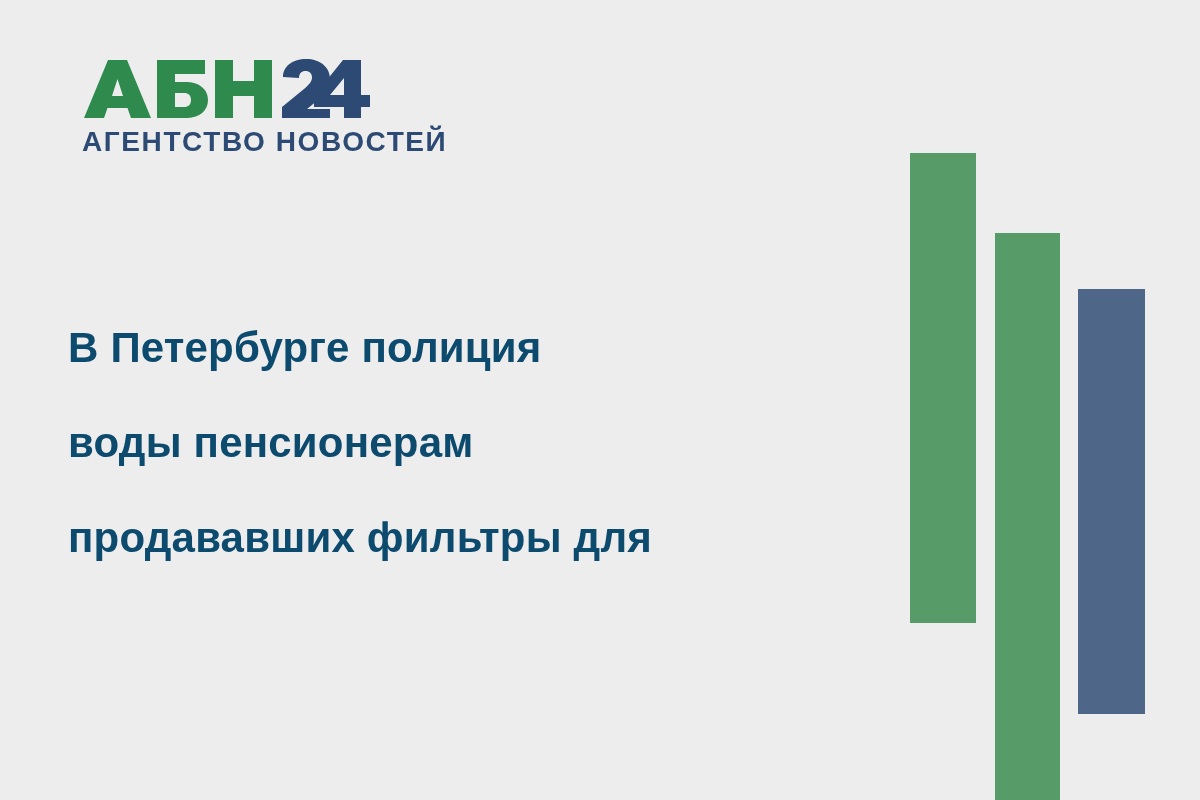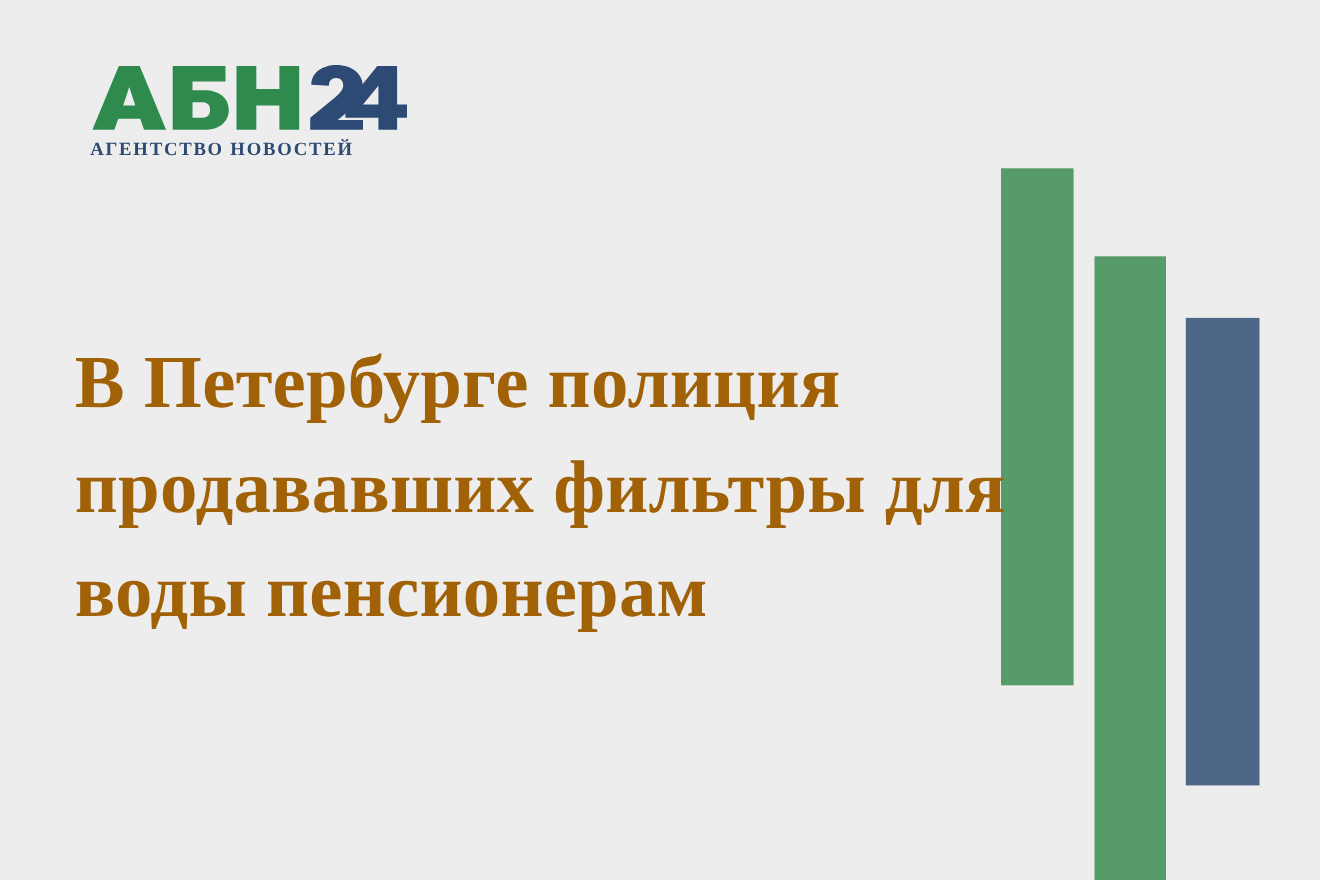--- a/index.html
+++ b/index.html
@@ -62,39 +62,39 @@
     top: 58px;
     width: 290px;
   }
   .logo-wordmark {
     display: block;
     height: 62px;
   }
   .logo-tagline {
     display: block;
     margin-top: 6px;
-    font-family: Liberation Serif, serif;
-    font-size: 17px;
+    font-family: Liberation Sans, sans-serif;
+    font-size: 28px;
     font-weight: 700;
     letter-spacing: 1.6px;
     color: #2c4a73;
     white-space: nowrap;
   }
 
   
   .headline {
     position: absolute;
     left: 68px;
     top: 300px;
     width: 800px;
-    font-family: Liberation Serif, serif;
+    font-family: Liberation Sans, sans-serif;
     font-weight: 700;
-    font-size: 68px;
+    font-size: 42px;
     line-height: 95px;
-    color: #a16207;
+    color: #0c4a6e;
     letter-spacing: 0.2px;
   }
   .headline-line {
     display: block;
     white-space: nowrap;
   }
 </style>
 </head>
 <body>
 
@@ -127,17 +127,17 @@
 
       <path d="M279 2 L279 37 L288 37 L288 49 L279 49 L279 60
                L262 60 L262 49 L232 49 L232 38 L261 2 Z
                M262 20 L248 37 L262 37 Z" fill="#2c4a73" fill-rule="evenodd"></path>
     </svg>
     <span class="logo-tagline">АГЕНТСТВО НОВОСТЕЙ</span>
   </div>
 
   <div class="headline">
     <span class="headline-line">В Петербурге полиция</span>
+    <span class="headline-line">воды пенсионерам</span>
     <span class="headline-line">продававших фильтры для</span>
-    <span class="headline-line">воды пенсионерам</span>
   </div>
 
 </div>
 
 </body></html>

